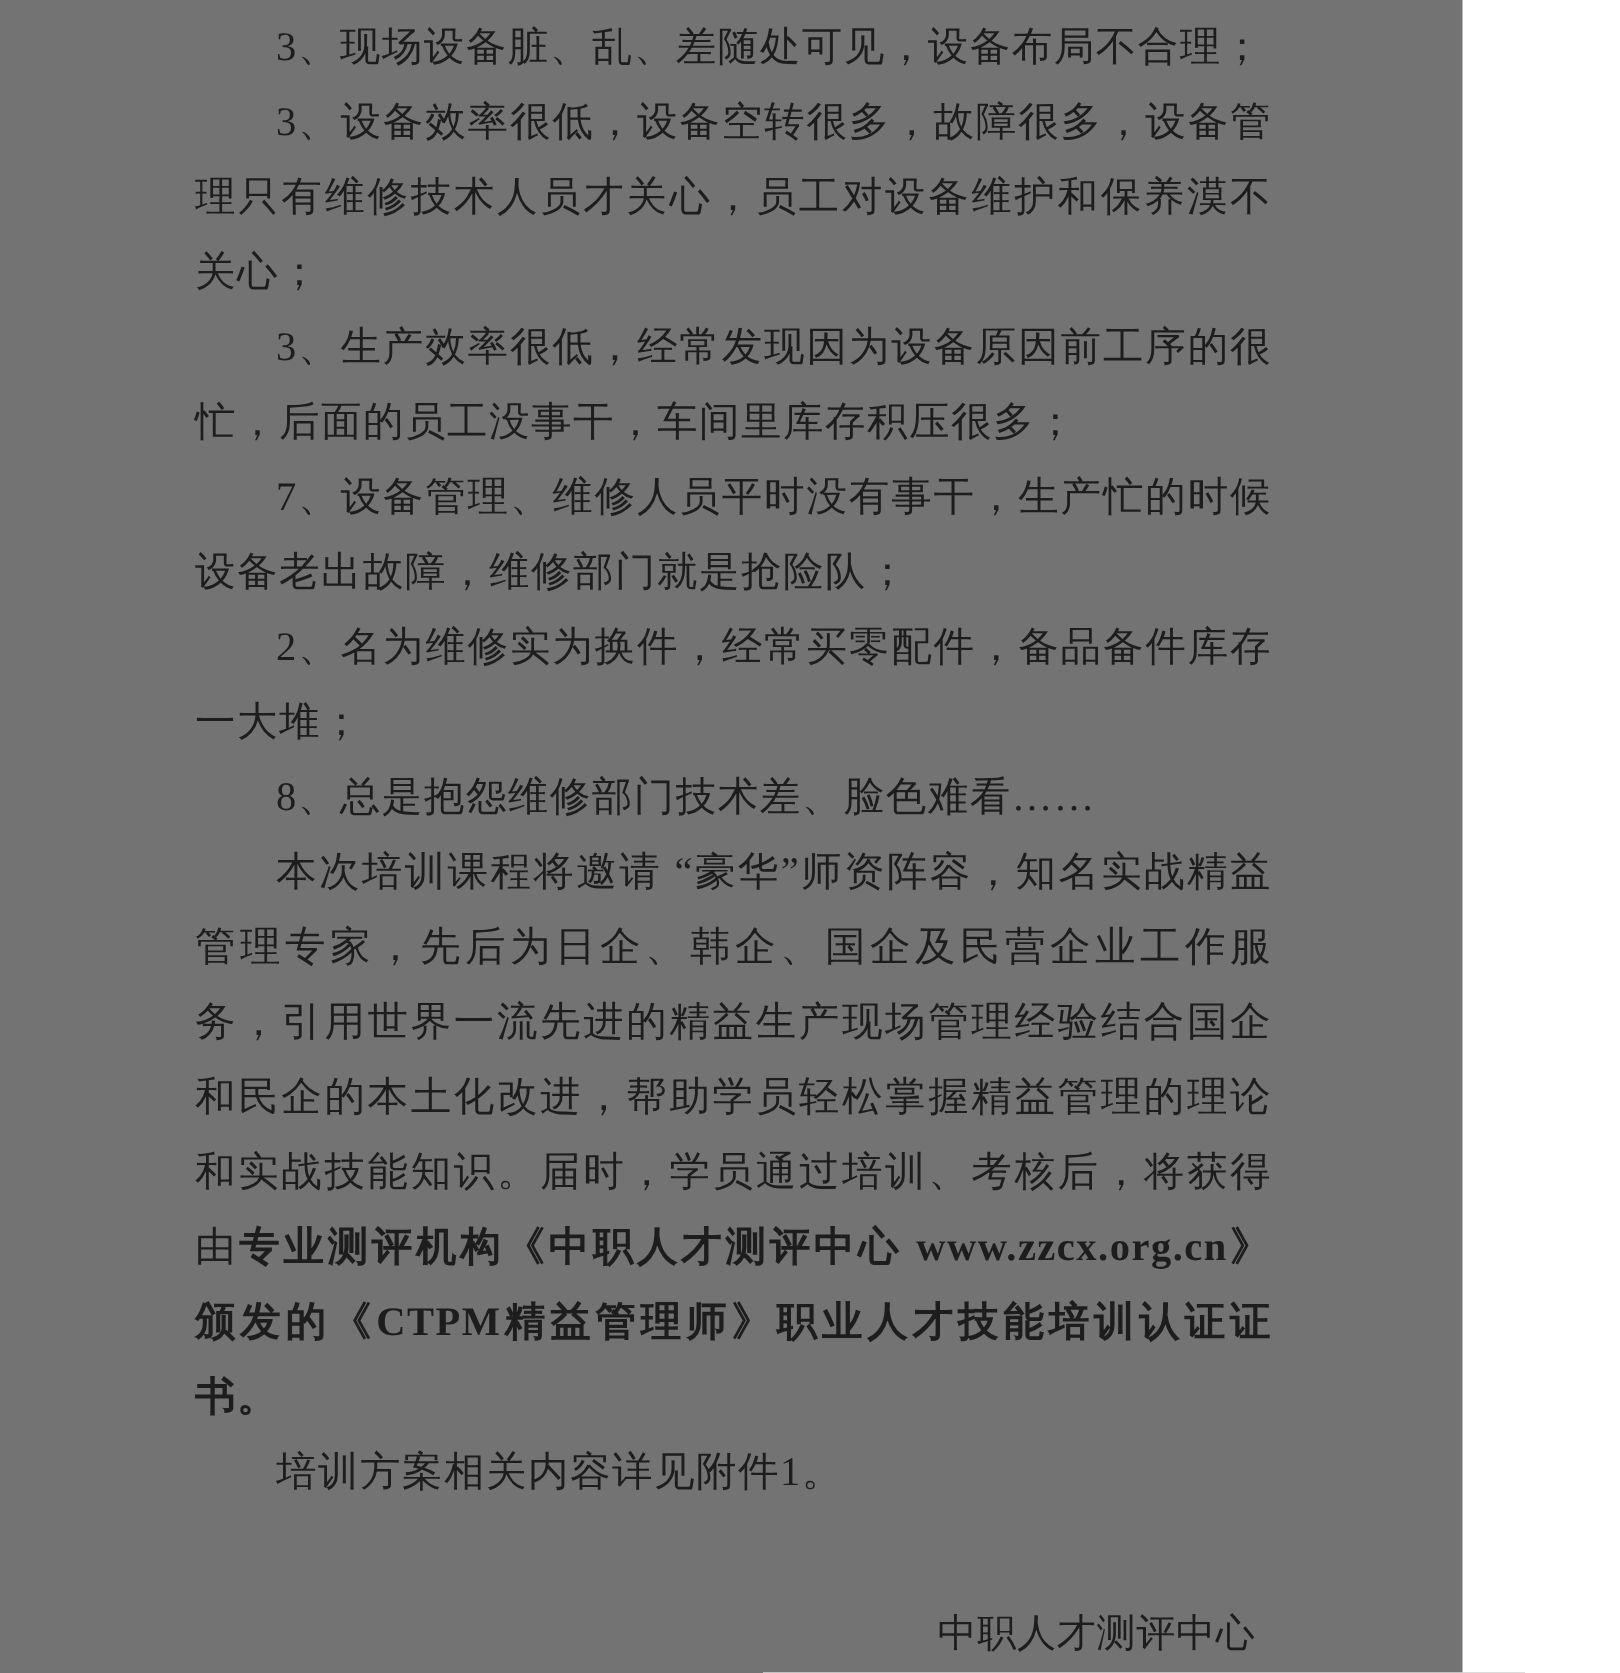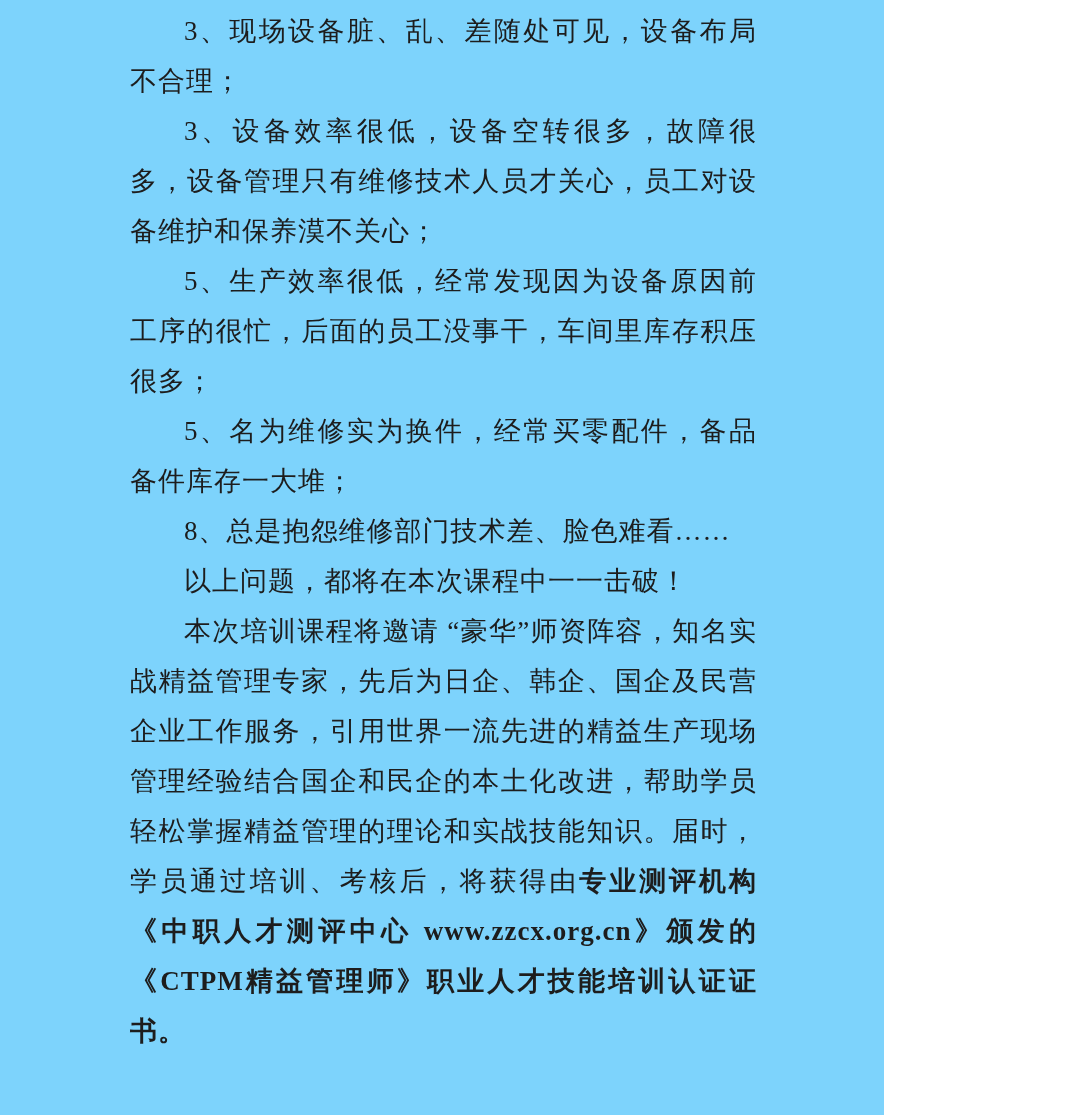--- a/index.html
+++ b/index.html
@@ -9,24 +9,24 @@
   }
   body {
     width: 1080px;
     height: 1115px;
     overflow: hidden;
     font-family: "Liberation Serif", "DejaVu Serif", serif;
     color: #1d1d1d;
   }
   .page {
     box-sizing: border-box;
-    width: 884px;
+    width: 975px;
     height: 1115px;
     padding: 6px 127px 0 130px;
-    background: #7dd3fc;
+    background: #737373;
   }
   .body-text p.para {
     margin: 0;
     font-size: 27px;
     line-height: 50px;
     letter-spacing: 1px;
     text-indent: 2em;
     text-align: justify;
     text-justify: inter-ideograph;
     word-break: break-all;
@@ -45,26 +45,27 @@
     letter-spacing: 0.5px;
   }
 </style>
 </head>
 <body>
 
 <div class="page">
   <div class="body-text">
     <p class="para">3、现场设备脏、乱、差随处可见，设备布局不合理；</p>
     <p class="para">3、设备效率很低，设备空转很多，故障很多，设备管理只有维修技术人员才关心，员工对设备维护和保养漠不关心；</p>
-    <p class="para">5、生产效率很低，经常发现因为设备原因前工序的很忙，后面的员工没事干，车间里库存积压很多；</p>
-    <p class="para">5、名为维修实为换件，经常买零配件，备品备件库存一大堆；</p>
+    <p class="para">3、生产效率很低，经常发现因为设备原因前工序的很忙，后面的员工没事干，车间里库存积压很多；</p>
+    <p class="para">7、设备管理、维修人员平时没有事干，生产忙的时候设备老出故障，维修部门就是抢险队；</p>
+    <p class="para">2、名为维修实为换件，经常买零配件，备品备件库存一大堆；</p>
     <p class="para">8、总是抱怨维修部门技术差、脸色难看……</p>
-    <p class="para">以上问题，都将在本次课程中一一击破！</p>
     <p class="para">
       <span>本次培训课程将邀请 “豪华”师资阵容，知名实战精益管理专家，先后为日企、韩企、国企及民营企业工作服务，引用世界一流先进的精益生产现场管理经验结合国企和民企的本土化改进，帮助学员轻松掌握精益管理的理论和实战技能知识。届时，学员通过培训、考核后，将获得由</span><strong>专业测评机构《中职人才测评中心 www.zzcx.org.cn》颁发的《CTPM精益管理师》职业人才技能培训认证证书。</strong>
     </p>
+    <p class="para">培训方案相关内容详见附件1。</p>
   </div>
 
   <div class="signature">
     <p>中职人才测评中心</p>
 
   </div>
 </div>
 
 </body></html>

